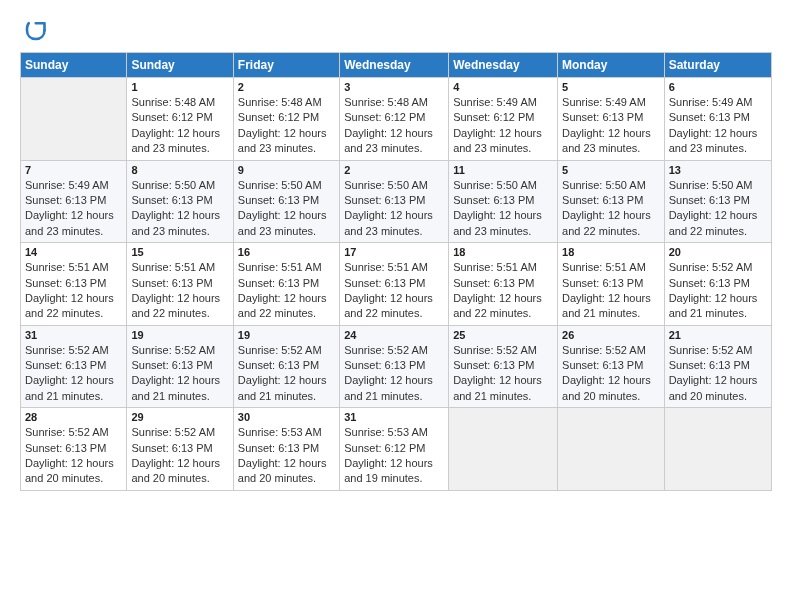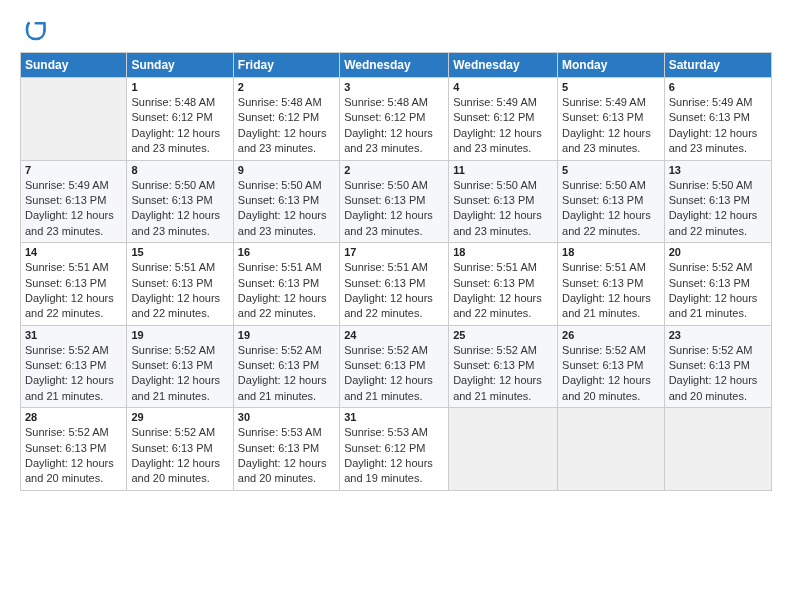--- a/index.html
+++ b/index.html
@@ -305,21 +305,21 @@
 and 21 minutes.</div>
           </td>
           <td>
             <span class="day-number">26</span>
             <div class="day-info" style="white-space: pre-line;">Sunrise: 5:52 AM
 Sunset: 6:13 PM
 Daylight: 12 hours
 and 20 minutes.</div>
           </td>
           <td>
-            <span class="day-number">23</span>
+            <span class="day-number">21</span>
             <div class="day-info" style="white-space: pre-line;">Sunrise: 5:52 AM
 Sunset: 6:13 PM
 Daylight: 12 hours
 and 20 minutes.</div>
           </td>
         </tr>
         <tr>
           <td>
             <span class="day-number">28</span>
             <div class="day-info" style="white-space: pre-line;">Sunrise: 5:52 AM

